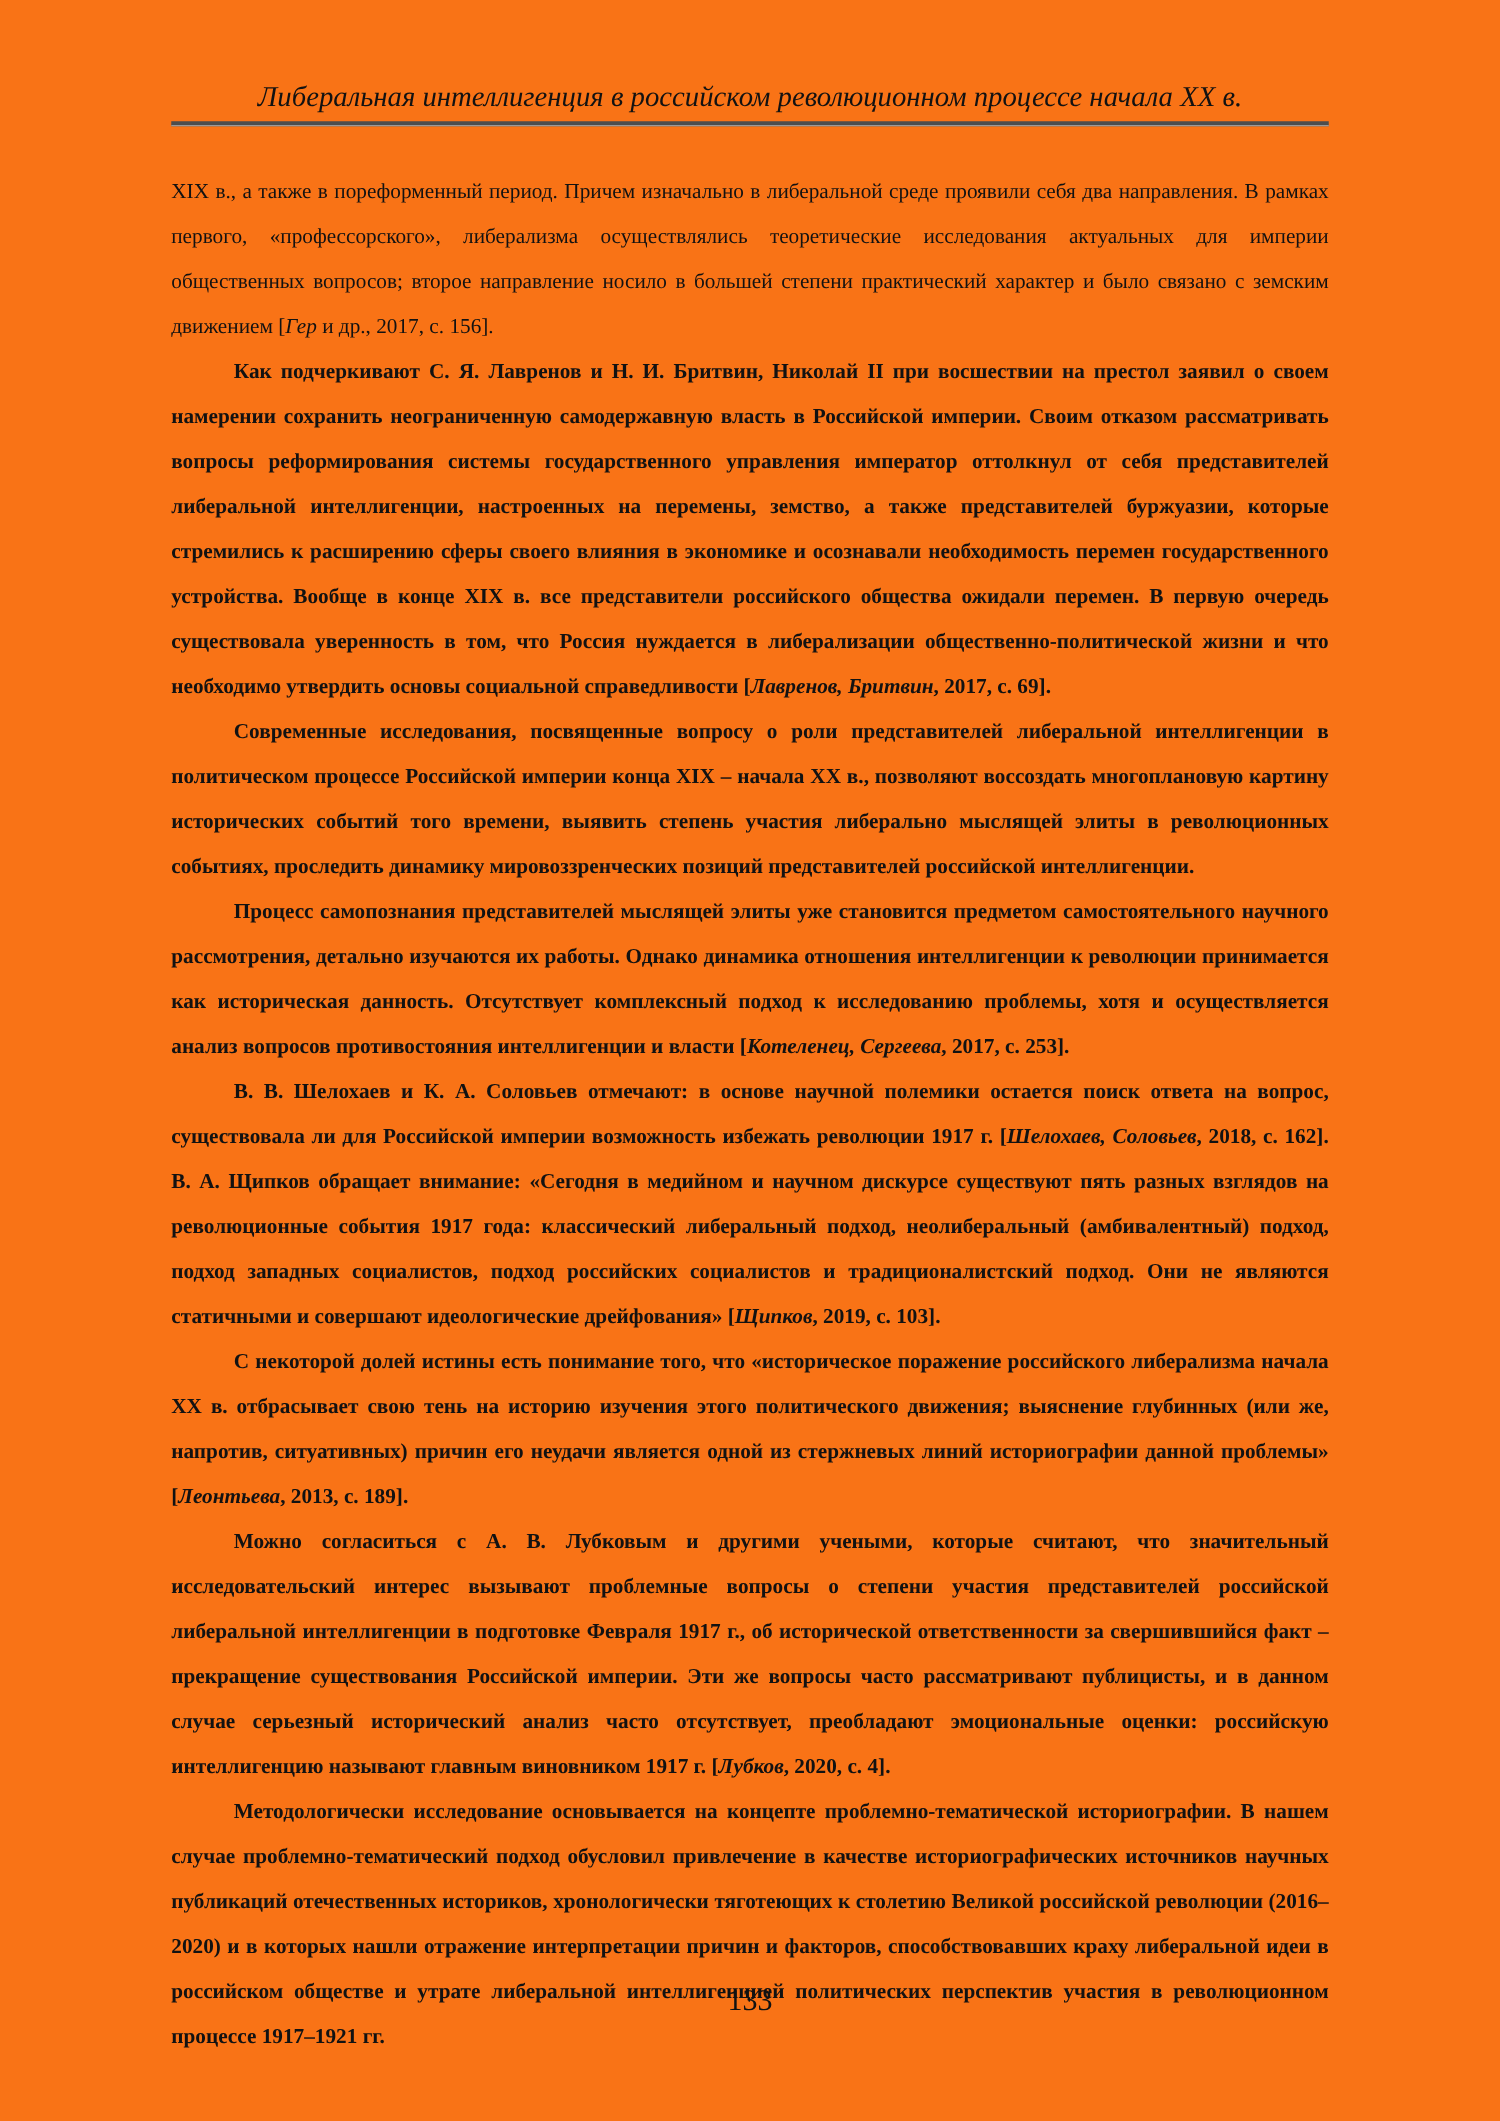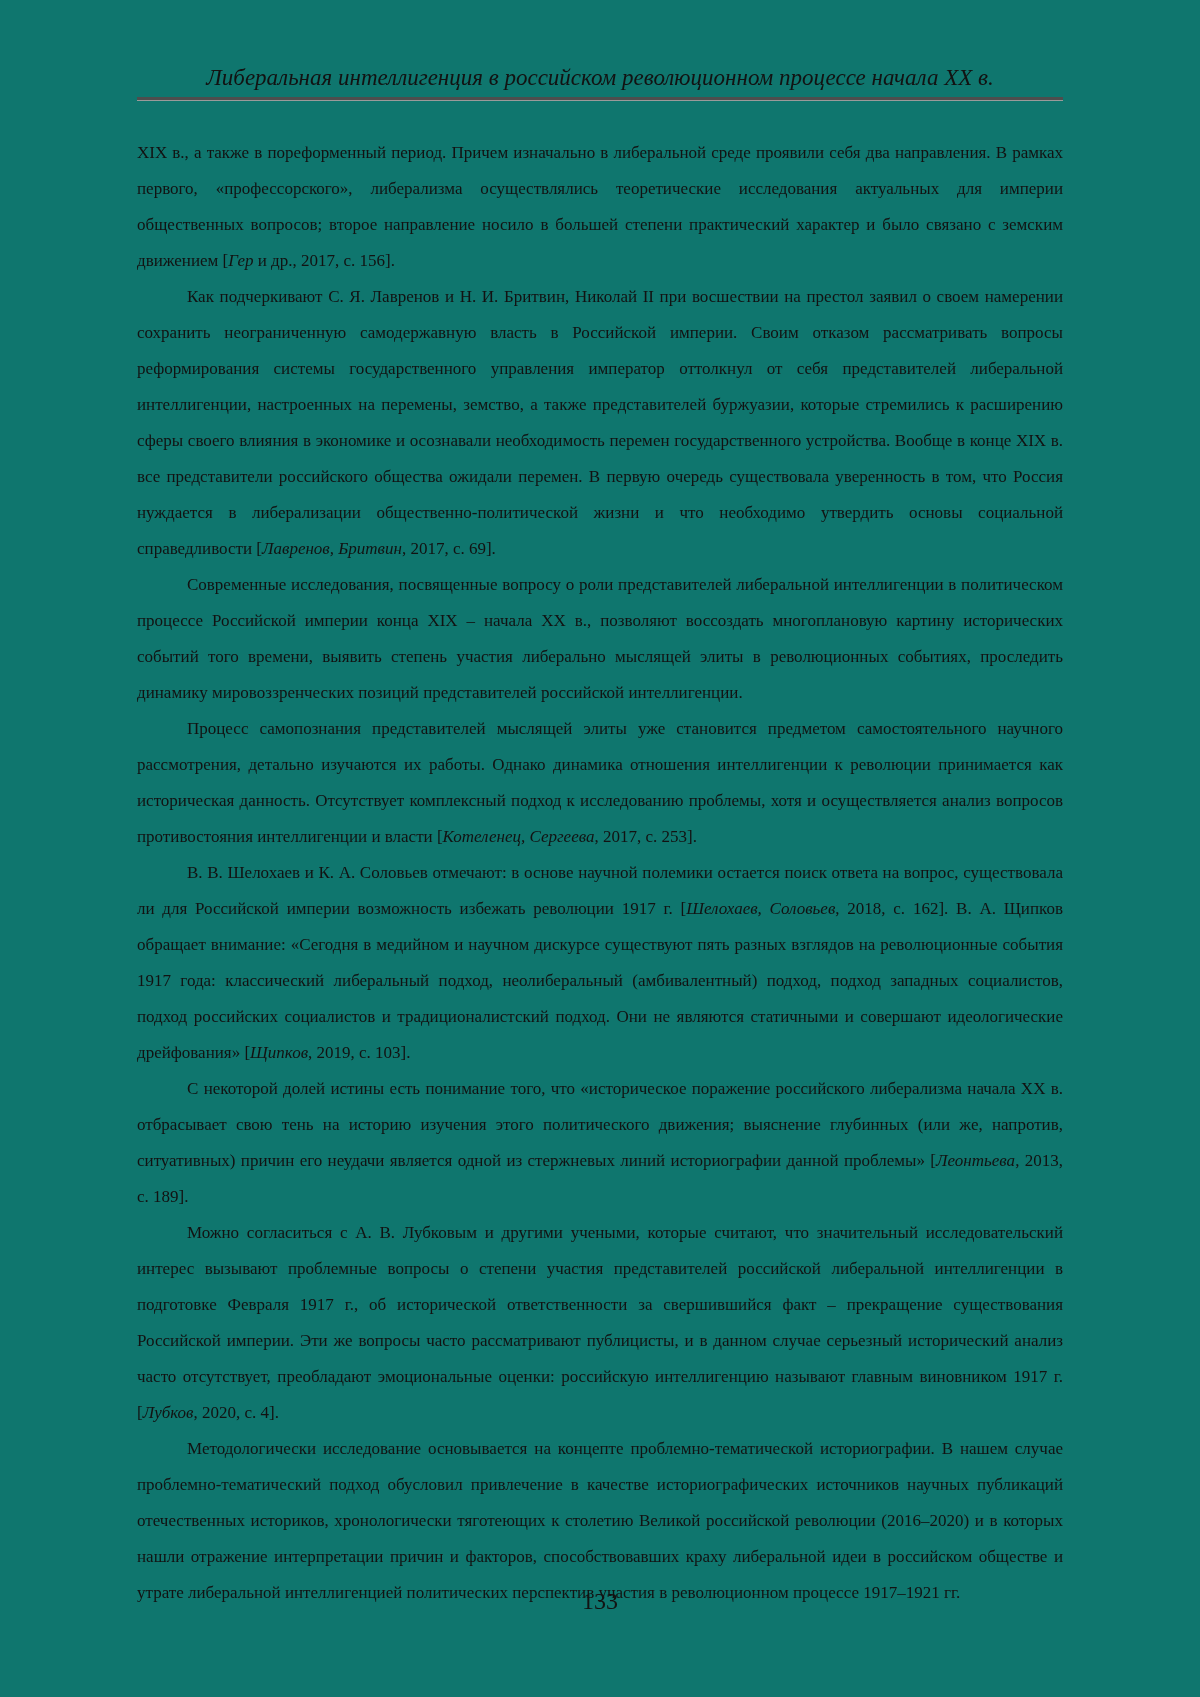--- a/index.html
+++ b/index.html
@@ -11,21 +11,21 @@
     width: 1200px;
     height: 1697px;
     position: relative;
     font-family: "Liberation Serif", serif;
     color: #121212;
     overflow: hidden;
   }
   .page {
     position: absolute;
     inset: 0;
-    background: #0f766e;
+    background: #f97316;
   }
   .running-header {
     position: absolute;
     top: 64px;
     left: 137px;
     width: 926px;
     text-align: center;
     font-style: italic;
     font-size: 23px;
     line-height: 28px;
@@ -50,20 +50,21 @@
     text-align: justify;
     hyphens: auto;
     -webkit-hyphens: auto;
   }
   .article-body p {
     margin: 0;
     padding: 0;
   }
   .article-body p.indent {
     text-indent: 50px;
+    font-weight: bold;
   }
   .article-body em {
     font-style: italic;
   }
   .page-number {
     position: absolute;
     top: 1588px;
     left: 0;
     width: 1200px;
     text-align: center;

